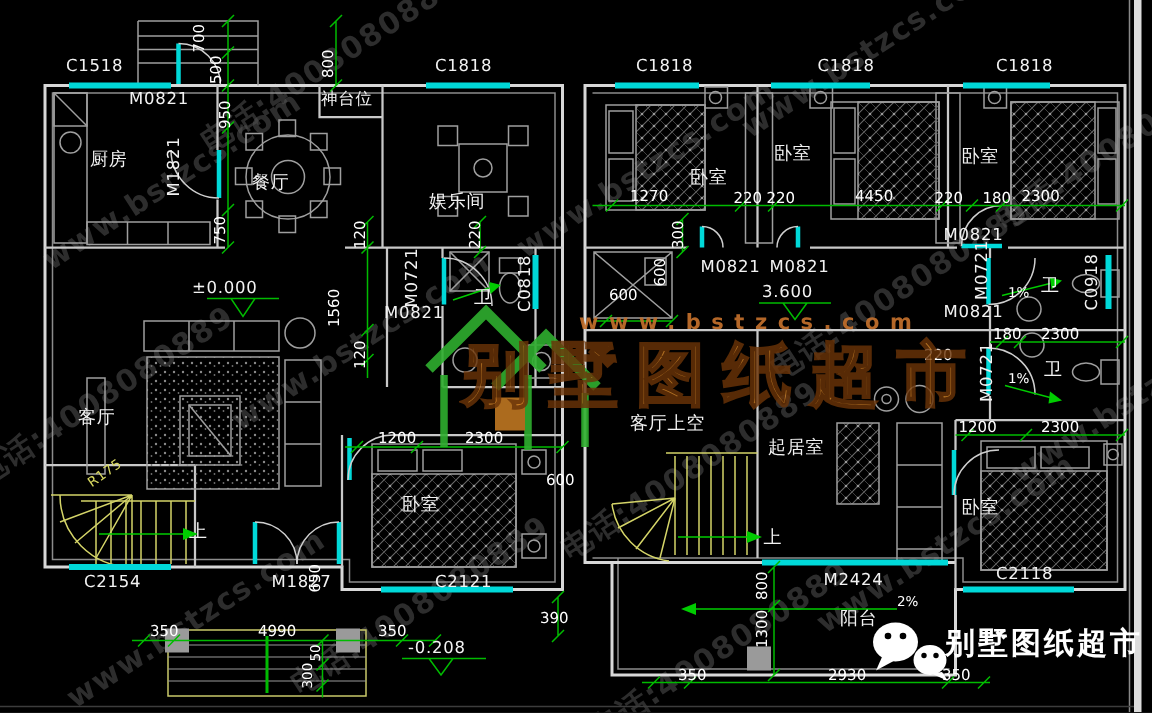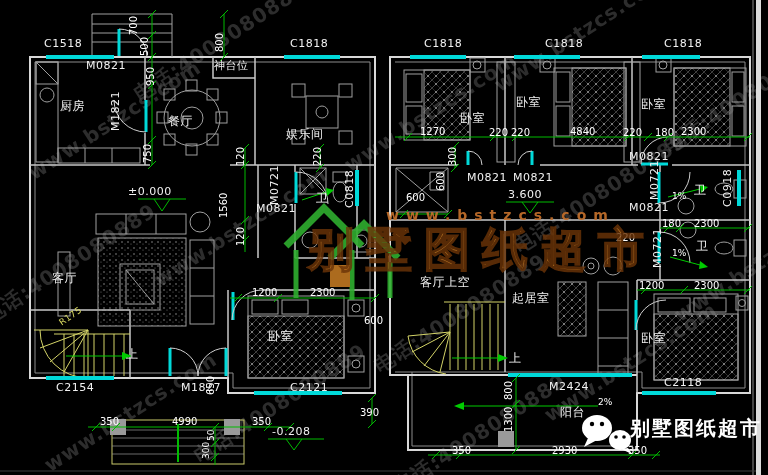--- a/index.html
+++ b/index.html
@@ -316,21 +316,21 @@
 
   <span class="lbl" style="left:424px;top:38px">C1818</span>
   <span class="lbl" style="left:545px;top:38px">C1818</span>
   <span class="lbl" style="left:664px;top:38px">C1818</span>
   <span class="lbl cn" style="left:460px;top:112px">卧室</span>
   <span class="lbl cn" style="left:516px;top:96px">卧室</span>
   <span class="lbl cn" style="left:641px;top:98px">卧室</span>
   <span class="dim" style="left:420px;top:127px">1270</span>
   <span class="dim" style="left:489px;top:128px">220</span>
   <span class="dim" style="left:511px;top:128px">220</span>
-  <span class="dim" style="left:570px;top:127px">4840</span>
+  <span class="dim" style="left:570px;top:127px">4450</span>
   <span class="dim" style="left:623px;top:128px">220</span>
   <span class="dim" style="left:655px;top:128px">180</span>
   <span class="dim" style="left:681px;top:127px">2300</span>
   <span class="lbl" style="left:467px;top:172px">M0821</span>
   <span class="lbl" style="left:513px;top:172px">M0821</span>
   <span class="lbl" style="left:508px;top:189px">3.600</span>
   <span class="lbl" style="left:629px;top:151px">M0821</span>
   <span class="lbl v" style="left:649px;top:200px">M0721</span>
   <span class="lbl" style="left:629px;top:202px">M0821</span>
   <span class="lbl v" style="left:652px;top:268px">M0721</span>

